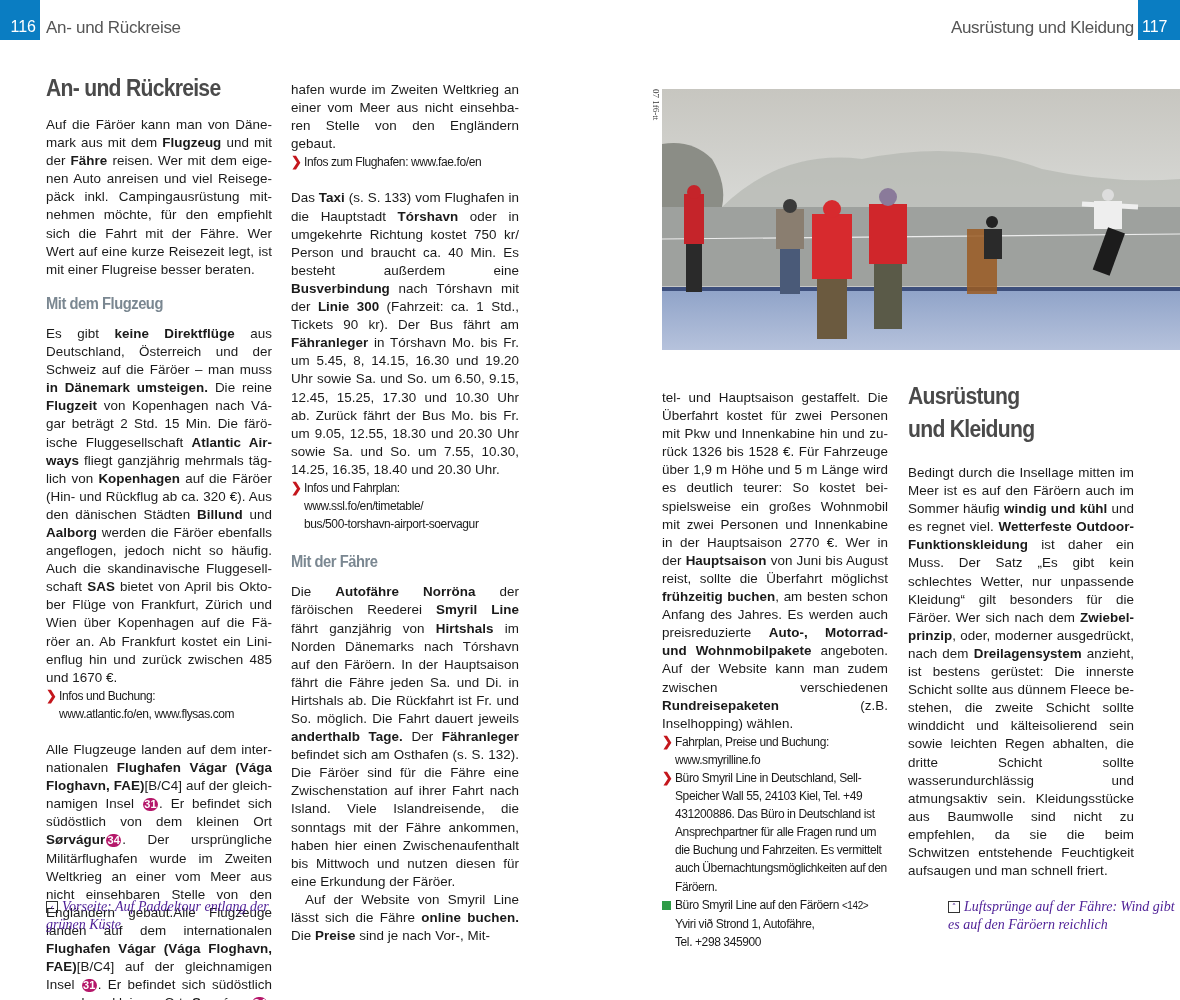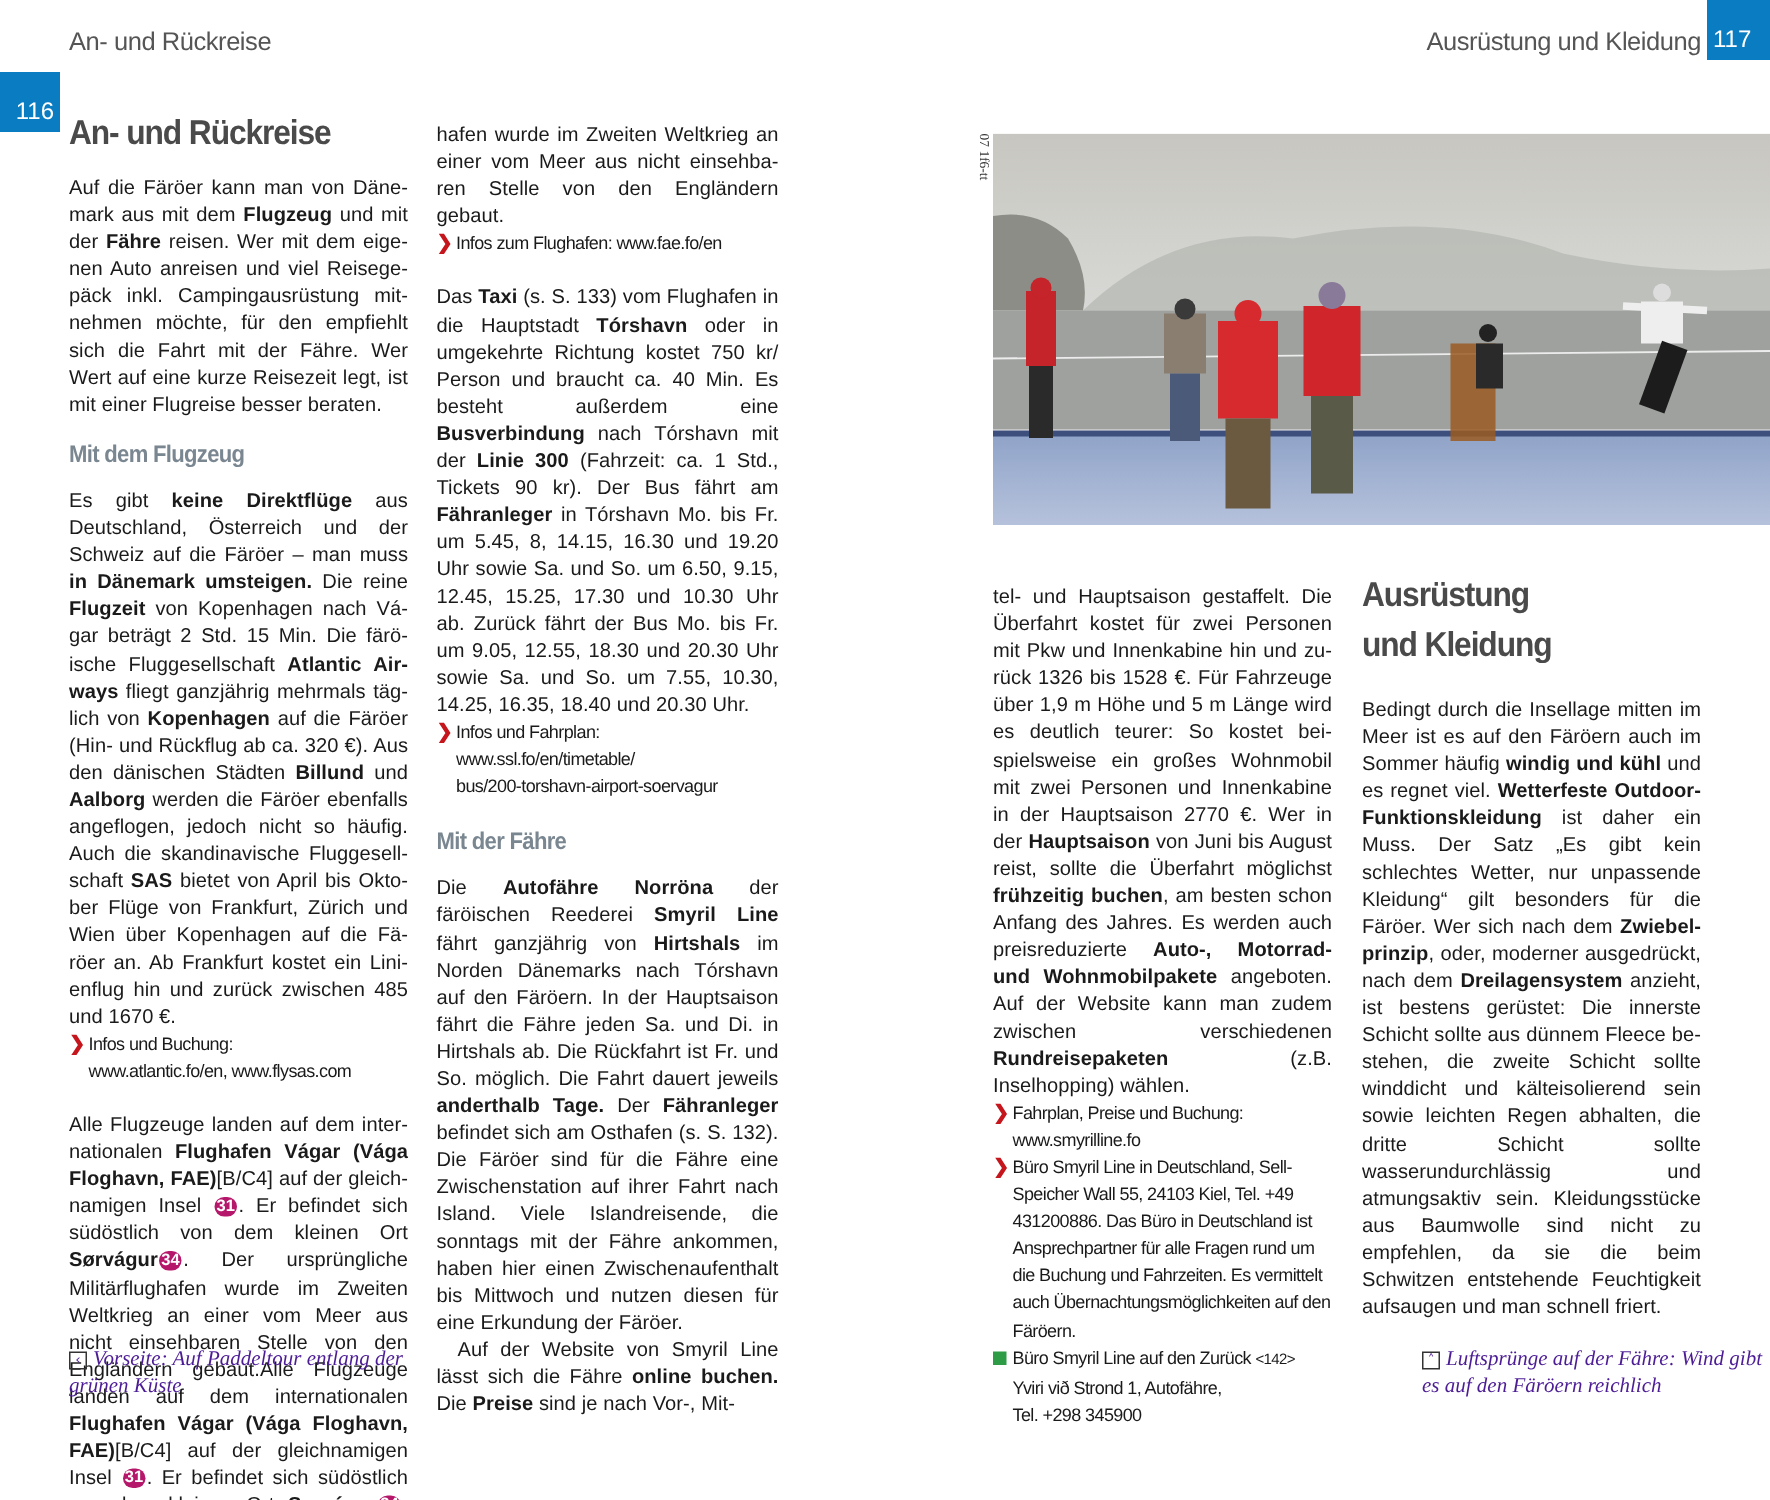--- a/index.html
+++ b/index.html
@@ -1,19 +1,19 @@
 <!DOCTYPE html>
 <html><head>
 <meta charset="utf-8">
 <style>
   html, body { margin: 0; padding: 0; background: #ffffff; }
   body { width: 1180px; height: 1000px; position: relative; overflow: hidden; font-family: "Liberation Sans", sans-serif; color: #1a1a1a; }
 
   .page-num { position: absolute; top: 0; height: 40px; background: #0a7dc2; color: #fff; font-family: "Liberation Sans", sans-serif; font-size: 16px; display: flex; align-items: flex-end; padding: 0 4px 4px; box-sizing: border-box; }
-  .page-num.left { left: 0; width: 40px; justify-content: flex-end; margin-top: 48px; }
+  .page-num.left { left: 0; width: 40px; justify-content: flex-end; }
   .page-num.right { right: 0; width: 42px; justify-content: flex-start; }
   .running-head { position: absolute; top: 18px; font-size: 17px; color: #555; font-family: "Liberation Sans", sans-serif; letter-spacing: -0.3px; }
   .running-head.left { left: 46px; }
   .running-head.right { right: 46px; }
 
   .col { position: absolute; font-size: 13.4px; line-height: 18.1px; text-align: justify; hyphens: manual; letter-spacing: 0.05px; }
   .col p { margin: 0; }
   .col b { font-weight: bold; }
   .col1 { left: 46px; top: 72px; width: 226px; }
   .col2 { left: 291px; top: 81px; width: 228px; }
@@ -68,21 +68,21 @@
     <span class="arrow">❯</span>
     <span>Infos zum Flughafen:</span>
     <span>www.fae.fo/en</span>
   </div>
   <div class="spacer"></div>
   <p>Das <b>Taxi</b> (s. S. 133) vom Flughafen in die Hauptstadt <b>Tórshavn</b> oder in umgekehrte Richtung kostet 750 kr/ Person und braucht ca. 40 Min. Es be­steht außerdem eine <b>Busverbindung</b> nach Tórshavn mit der <b>Linie 300</b> (Fahrzeit: ca. 1 Std., Tickets 90 kr). Der Bus fährt am <b>Fähranleger</b> in Tórs­havn Mo. bis Fr. um 5.45, 8, 14.15, 16.30 und 19.20 Uhr sowie Sa. und So. um 6.50, 9.15, 12.45, 15.25, 17.30 und 10.30 Uhr ab. Zurück fährt der Bus Mo. bis Fr. um 9.05, 12.55, 18.30 und 20.30 Uhr sowie Sa. und So. um 7.55, 10.30, 14.25, 16.35, 18.40 und 20.30 Uhr.</p>
   <div class="info">
     <span class="arrow">❯</span>
     <div>Infos und Fahrplan:</div>
     <div>www.ssl.fo/en/timetable/</div>
-    <div>bus/200-torshavn-airport-soervagur</div>
+    <div>bus/500-torshavn-airport-soervagur</div>
   </div>
   <div class="h2" style="margin-top:20px">Mit der Fähre</div>
   <p>Die <b>Autofähre Norröna</b> der färöischen Reederei <b>Smyril Line</b> fährt ganzjährig von <b>Hirtshals</b> im Norden Dänemarks nach Tórshavn auf den Färöern. In der Hauptsaison fährt die Fähre je­den Sa. und Di. in Hirtshals ab. Die Rückfahrt ist Fr. und So. möglich. Die Fahrt dauert jeweils <b>anderthalb Tage.</b> Der <b>Fähranleger</b> befindet sich am Osthafen (s. S. 132). Die Färöer sind für die Fähre eine Zwischensta­tion auf ihrer Fahrt nach Island. Viele Islandreisende, die sonntags mit der Fähre ankommen, haben hier einen Zwischenaufenthalt bis Mittwoch und nutzen diesen für eine Erkundung der Färöer.</p>
   <p class="indent" id="para-prices">Auf der Website von Smyril Line lässt sich die Fähre <b>online buchen.</b> Die <b>Preise</b> sind je nach Vor-, Mit-</p>
 </div>
 
 <div class="photo-credit">07 1f6-tt</div>
 <div class="photo">
   <svg width="518" height="261" viewBox="0 0 518 261">
     <defs>
@@ -148,21 +148,21 @@
     <span class="arrow">❯</span>
     <div>Fahrplan, Preise und Buchung:</div>
     <div>www.smyrilline.fo</div>
   </div>
   <div class="info">
     <span class="arrow">❯</span>
     <div>Büro Smyril Line in Deutschland, Sell-Speicher Wall 55, 24103 Kiel, Tel. +49 431200886. Das Büro in Deutschland ist Ansprechpartner für alle Fragen rund um die Buchung und Fahr­zeiten. Es vermittelt auch Übernach­tungsmöglichkeiten auf den Färöern.</div>
   </div>
   <div class="info">
     <span class="square"></span>
-    <div><span>Büro Smyril Line auf den Zurück</span> <span class="ref">&lt;142&gt;</span></div>
+    <div><span>Büro Smyril Line auf den Färöern</span> <span class="ref">&lt;142&gt;</span></div>
     <div>Yviri við Strond 1, Autofähre,</div>
     <div>Tel. +298 345900</div>
   </div>
 </div>
 
 <div class="col col4">
   <div class="h1" style="line-height:33px;margin-bottom:18px">
     <div>Ausrüstung</div>
     <div>und Kleidung</div>
   </div>

